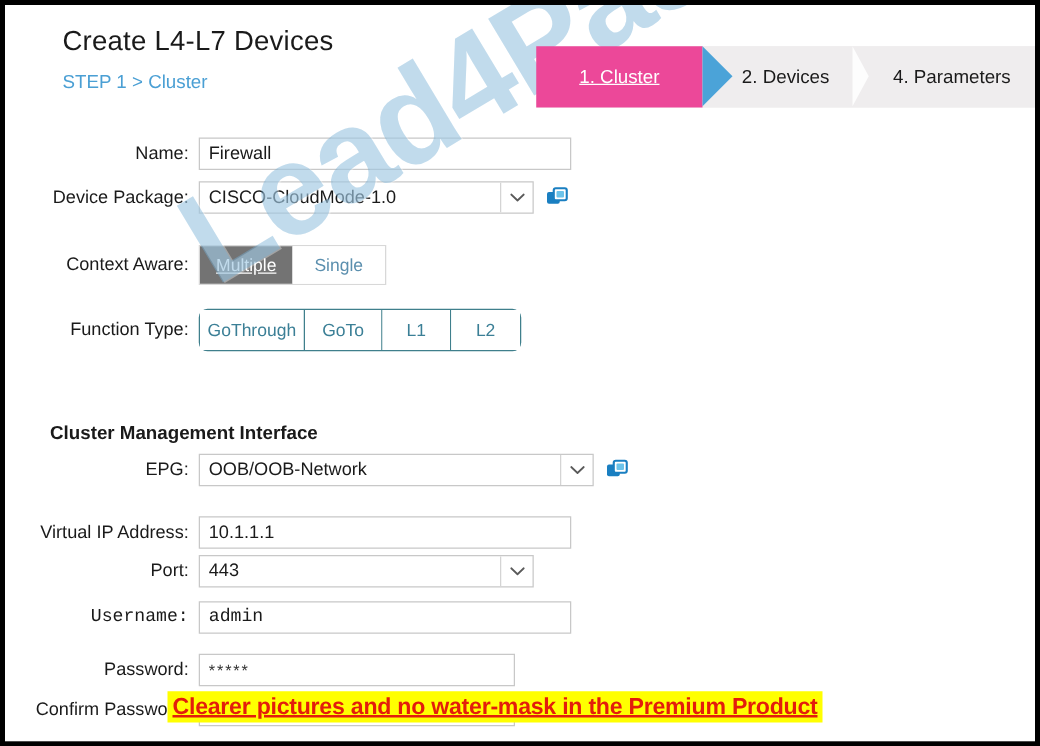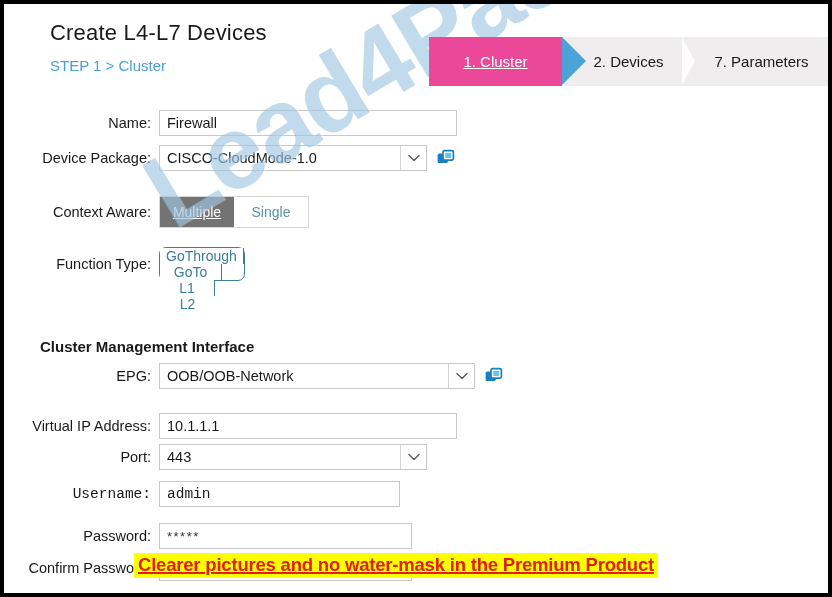--- a/index.html
+++ b/index.html
@@ -174,21 +174,20 @@
   .tgroup .opt.sel {
     background: #3e92cf;
     color: #ffffff;
   }
   .tgroup.ctx .opt { width: 74px; }
   .tgroup.ctx .opt.sel { background: #737373; text-decoration: underline; }
 
   .tgroup.fn {
     border: 1px solid #3f7f8c;
     border-radius: 7px;
-    flex-direction: column;
   }
   .tgroup.fn .opt {
     border-right: 1px solid #3f7f8c;
     color: #3b7f96;
     font-size: 14px;
   }
   .tgroup.fn .opt:last-child { border-right: none; }
 
   .tgroup.dev { border: 1px solid #dcdcdc; height: 30px; }
   .tgroup.dev .opt { font-size: 13.5px; letter-spacing: .3px; }
@@ -247,21 +246,21 @@
     <div id="wizard">
       <div class="step active">
         <span class="lbl">1. Cluster</span>
       </div>
       <div class="step">
         <span class="sep"></span>
         <span class="lbl">2. Devices</span>
       </div>
       <div class="step">
         <span class="sep"></span>
-        <span class="lbl">7. Parameters</span>
+        <span class="lbl">4. Parameters</span>
       </div>
     </div>
 
     <div class="row" style="top:106px;">
       <div class="lab">Name:</div>
       <div class="field" style="width:298px;">Firewall</div>
     </div>
 
     <div class="row" style="top:141px;">
       <div class="lab">Device Package:</div>
@@ -334,21 +333,21 @@
         <div class="caret">
           <svg width="12" height="8" viewBox="0 0 12 8">
               <path d="M1 1.6 L6 6.4 L11 1.6" fill="none" stroke="#5a5a5a" stroke-width="1.4" stroke-linecap="round" stroke-linejoin="round"></path>
             </svg>
         </div>
       </div>
     </div>
 
     <div class="row" style="top:477px;font-family:Liberation Mono, monospace;">
       <div class="lab">Username:</div>
-      <div class="field" style="width:241px;text-align:right;">admin</div>
+      <div class="field" style="width:298px;text-align:right;">admin</div>
     </div>
 
     <div class="row" style="top:519px;">
       <div class="lab">Password:</div>
       <div class="field pwd" style="width:253px;">*****</div>
     </div>
 
     <div class="row" style="top:551px;">
       <div class="lab">Confirm Password:</div>
       <div class="field pwd" style="width:253px;"></div>

